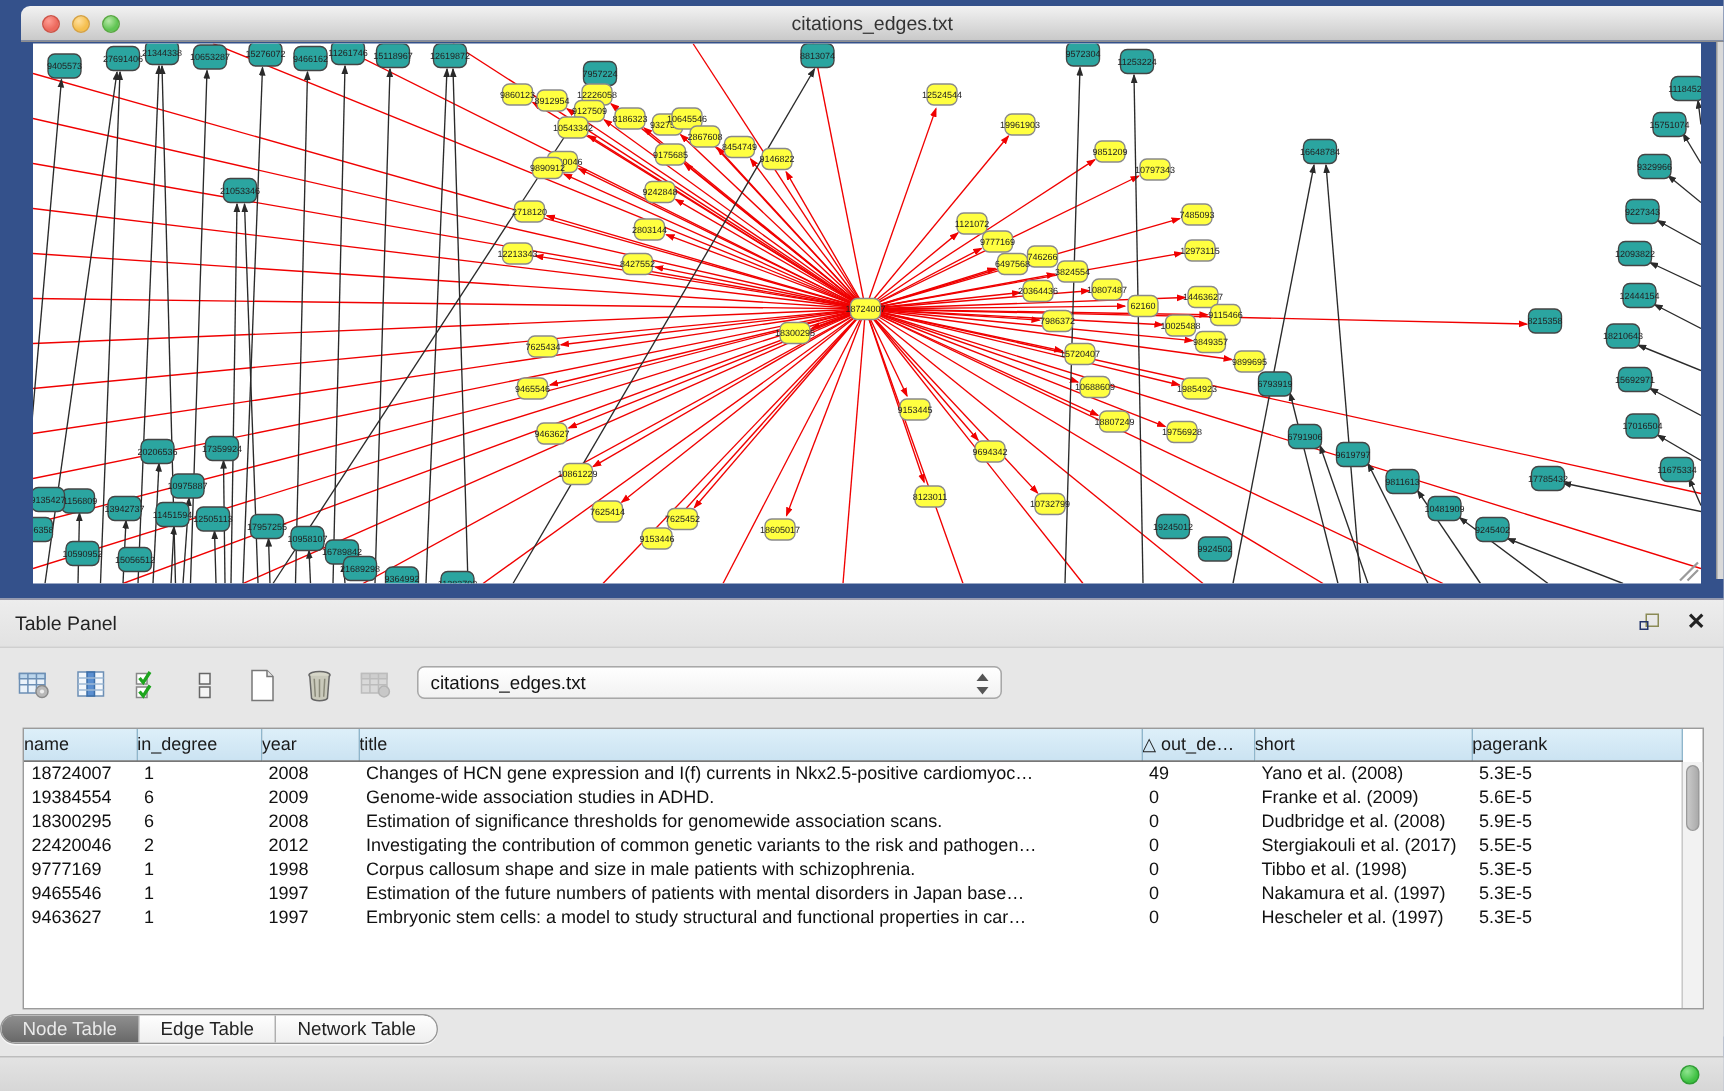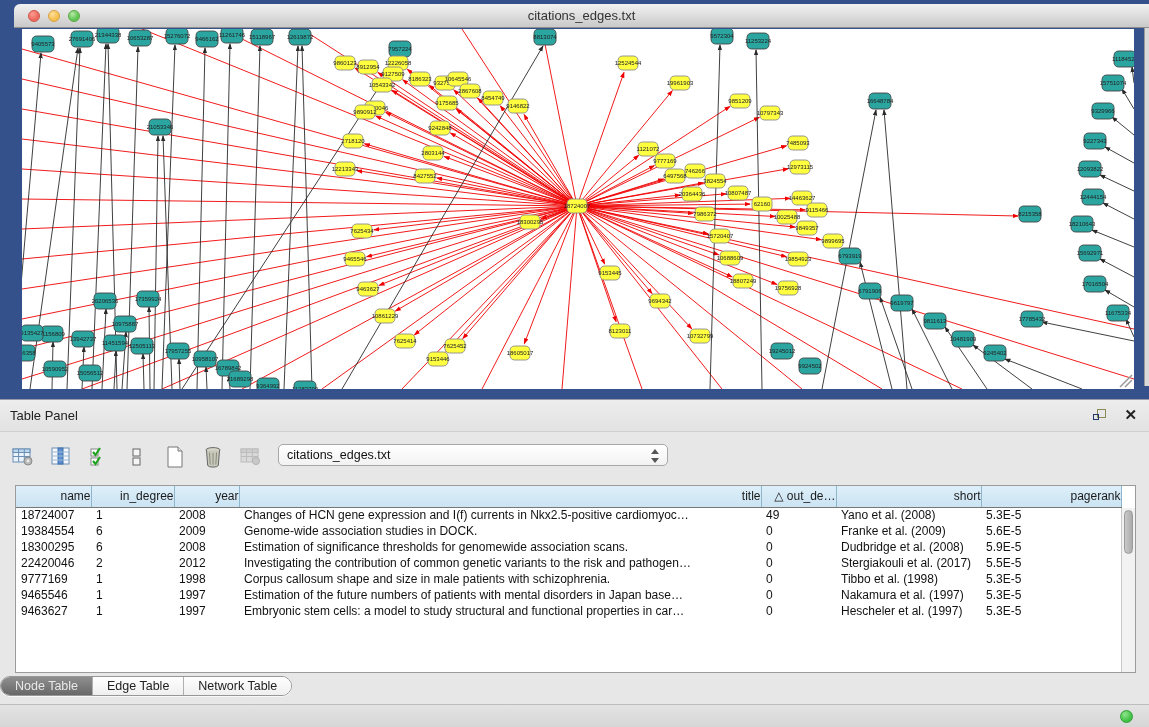--- a/index.html
+++ b/index.html
@@ -38,21 +38,21 @@
   .fx i { font-size:11px; }
   .combo { position:absolute; left:278px; top:44px; width:390px; height:22px; background:linear-gradient(#FFF,#F2F2F2);
     border:1px solid #A8A8A8; border-radius:5px; font-size:12.5px; color:#111; line-height:20px; padding-left:8px; }
   .combo .arrows { position:absolute; right:7px; top:3px; width:9px; height:16px; }
   .combo .arrows .up   { position:absolute; top:1px; left:0; width:0; height:0; border-left:4px solid transparent; border-right:4px solid transparent; border-bottom:5px solid #555; }
   .combo .arrows .down { position:absolute; bottom:1px; left:0; width:0; height:0; border-left:4px solid transparent; border-right:4px solid transparent; border-top:5px solid #555; }
 
   .table-wrap { position:absolute; left:15px; top:85px; width:1121px; height:188px; background:#FFF; border:1px solid #9B9B9B; }
   table.data { border-collapse:collapse; table-layout:fixed; width:1105px; font-size:12px; }
   table.data th { height:21px; background:linear-gradient(#DDEFF9,#CBE3F2); border-right:1px solid #8FB6CC; border-bottom:1px solid #777;
-    font-weight:normal; font-size:12px; color:#1a1a1a; text-align:right; overflow:hidden; white-space:nowrap;margin-left:12px; }
+    font-weight:normal; font-size:12px; color:#1a1a1a; text-align:left; overflow:hidden; white-space:nowrap;margin-left:12px; }
   table.data td { height:16px; padding:0 0 0 5px; color:#111; overflow:hidden; white-space:nowrap; }
   .vscroll { position:absolute; right:0; top:22px; width:14px; height:164px; background:#F2F2F2; border-left:1px solid #C9C9C9; }
   .vscroll .thumb { position:absolute; left:2px; top:2px; width:9px; height:44px; background:linear-gradient(90deg,#C9C9C9,#ABABAB); border-radius:5px; border:1px solid #9a9a9a; }
 
   .tabbar { position:absolute; left:0; top:276px; width:100%; }
   .segmented { display:inline-flex; border:1px solid #979797; border-radius:10px; overflow:hidden; background:#FFF; box-shadow:0 1px 0 rgba(255,255,255,.7); }
   .segment { padding:2px 14px; font-size:12.5px; color:#222; background:linear-gradient(#FEFEFE,#EFEFEF); border-left:1px solid #AFAFAF; }
   .segment:first-child { border-left:none; }
   .segment.selected { background:linear-gradient(#8F8F8F,#686868); color:#E9E9E9; }
 
@@ -777,21 +777,21 @@
             <td>2008</td>
             <td>Changes of HCN gene expression and I(f) currents in Nkx2.5-positive cardiomyoc…</td>
             <td>49</td>
             <td>Yano et al. (2008)</td>
             <td>5.3E-5</td>
           </tr>
           <tr>
             <td>19384554</td>
             <td>6</td>
             <td>2009</td>
-            <td>Genome-wide association studies in DOCK.</td>
+            <td>Genome-wide association studies in ADHD.</td>
             <td>0</td>
             <td>Franke et al. (2009)</td>
             <td>5.6E-5</td>
           </tr>
           <tr>
             <td>18300295</td>
             <td>6</td>
             <td>2008</td>
             <td>Estimation of significance thresholds for genomewide association scans.</td>
             <td>0</td>

